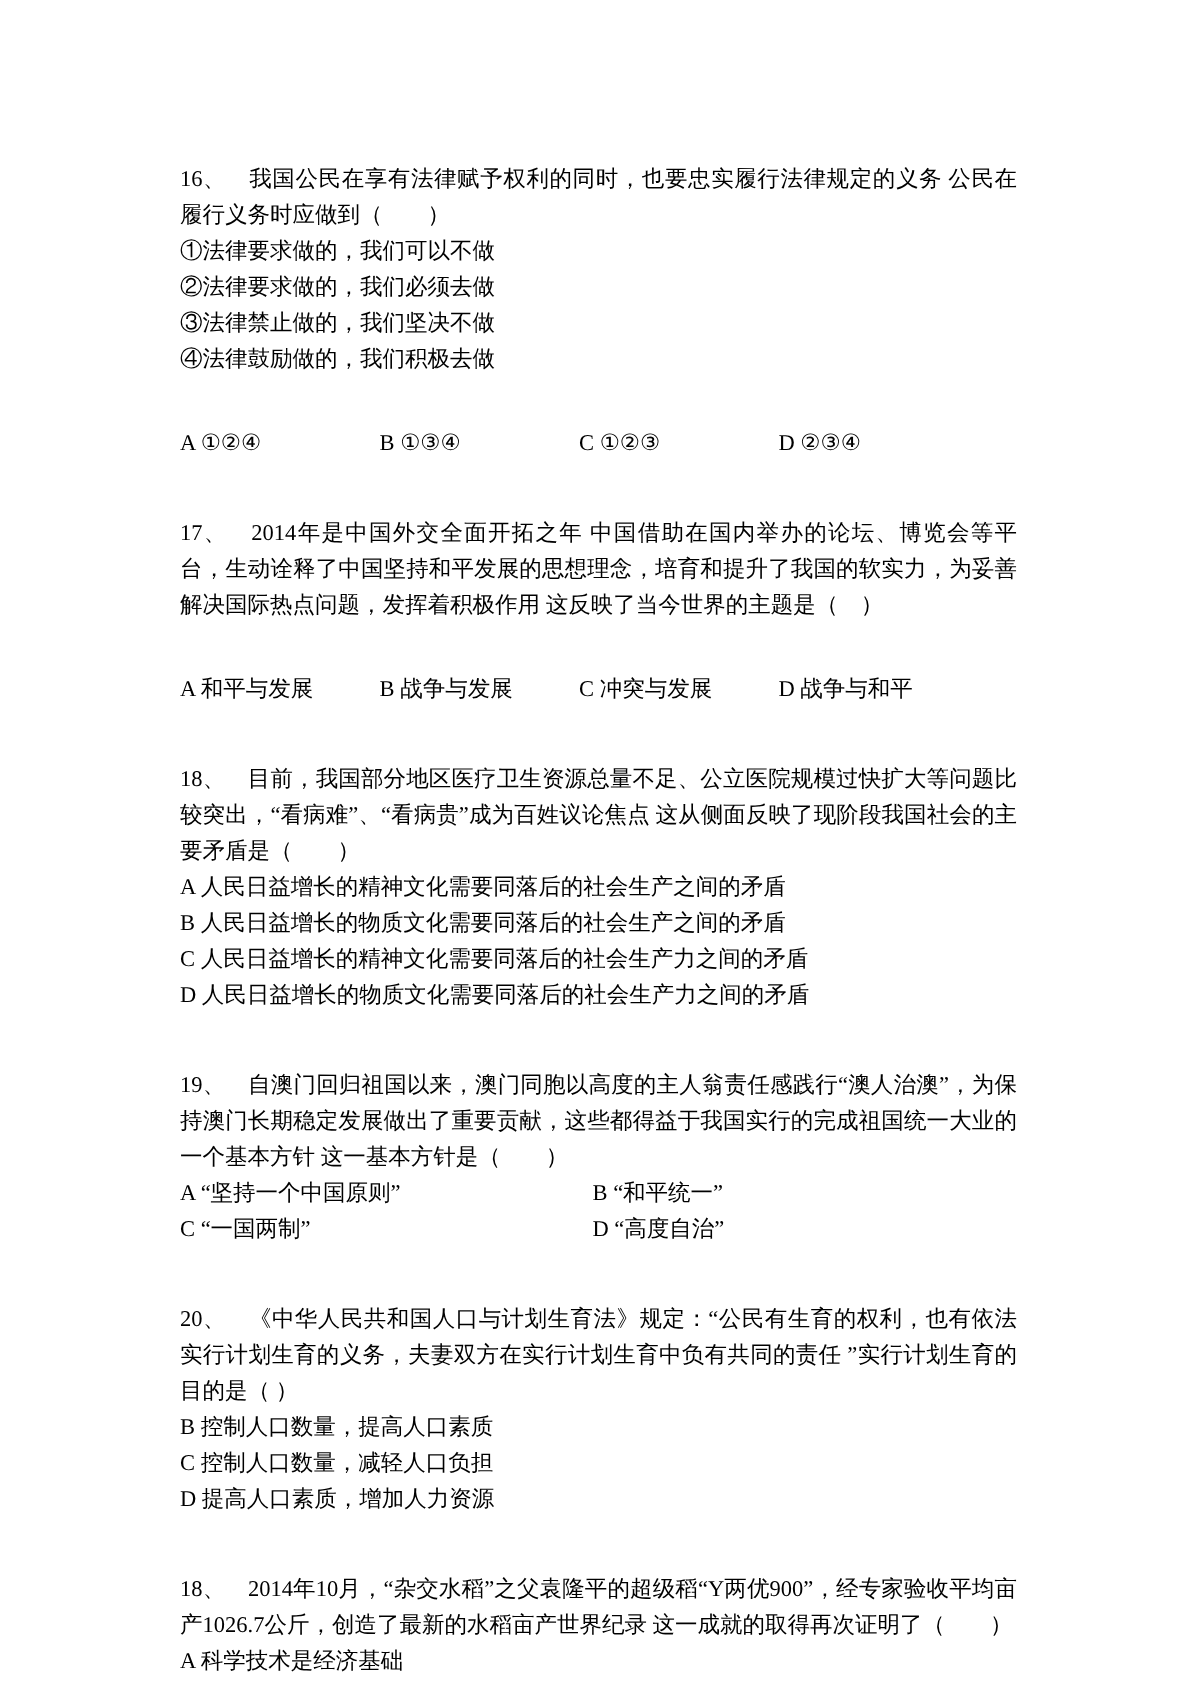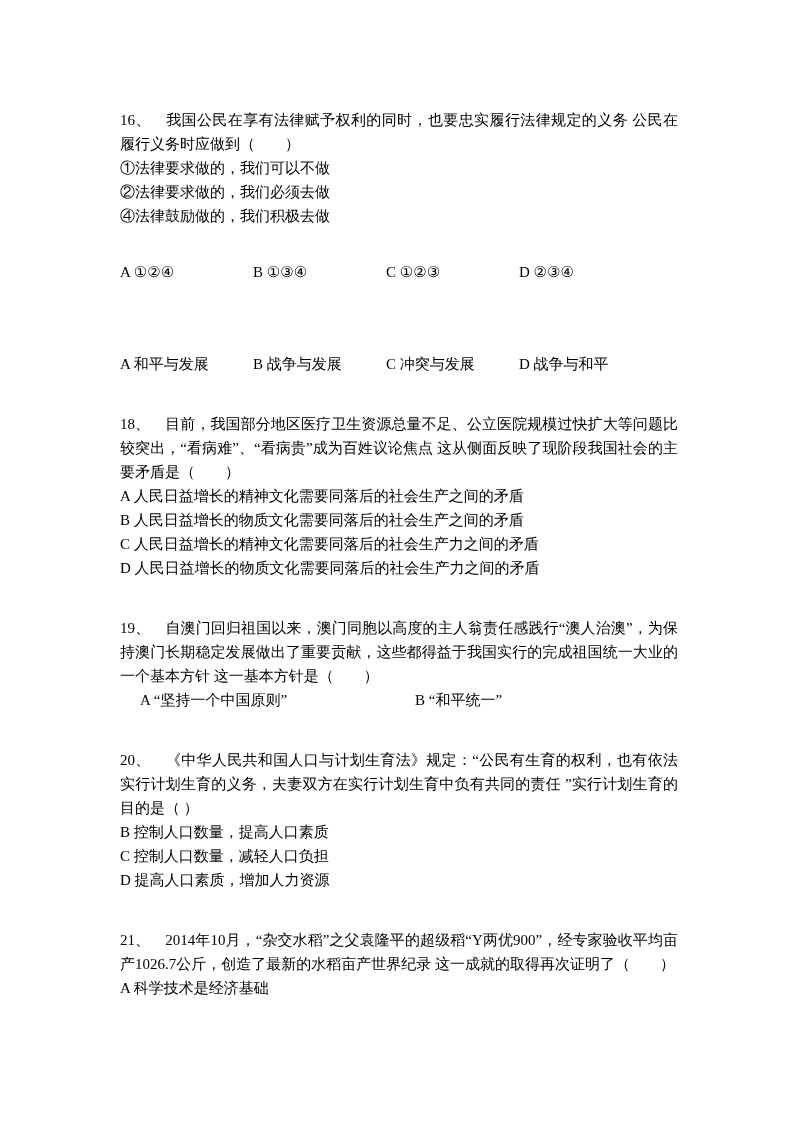--- a/index.html
+++ b/index.html
@@ -16,43 +16,45 @@
     .page {
       width: 794px;
       height: 1123px;
       padding: 108px 116px 0 120px;
     }
     .question { margin-bottom: 36px; }
     .stem, .line { text-align: justify; }
     .opts-inline { display: flex; }
     .opts-inline .opt { width: 133px; white-space: nowrap; margin-top: 32px; }
     .opts-inline .opt:last-child { width: auto; }
-    .opts-2col { display: flex; margin-left: 20px; }
+    .opts-2col { display: flex; }
     .opts-2col .opt-left { width: 275px; white-space: nowrap; }
     .opts-2col .opt-right { white-space: nowrap; }
   </style>
 </head>
 <body>
 
 <div class="page">
 
   <section class="question">
     <p class="stem">16、　我国公民在享有法律赋予权利的同时，也要忠实履行法律规定的义务 公民在履行义务时应做到（　　）</p>
     <p class="line">①法律要求做的，我们可以不做</p>
     <p class="line">②法律要求做的，我们必须去做</p>
+    <p class="line">③法律禁止做的，我们坚决不做</p>
     <p class="line">④法律鼓励做的，我们积极去做</p>
     <div class="opts-inline">
       <span class="opt">A ①②④</span>
       <span class="opt">B ①③④</span>
       <span class="opt">C ①②③</span>
       <span class="opt">D ②③④</span>
     </div>
   </section>
 
   <section class="question">
+    <p class="stem">17、　2014年是中国外交全面开拓之年 中国借助在国内举办的论坛、博览会等平台，生动诠释了中国坚持和平发展的思想理念，培育和提升了我国的软实力，为妥善解决国际热点问题，发挥着积极作用 这反映了当今世界的主题是（　）</p>
     <div class="opts-inline">
       <span class="opt">A 和平与发展</span>
       <span class="opt">B 战争与发展</span>
       <span class="opt">C 冲突与发展</span>
       <span class="opt">D 战争与和平</span>
     </div>
   </section>
 
   <section class="question">
     <p class="stem">18、　目前，我国部分地区医疗卫生资源总量不足、公立医院规模过快扩大等问题比较突出，“看病难”、“看病贵”成为百姓议论焦点 这从侧面反映了现阶段我国社会的主要矛盾是（　　）</p>
@@ -61,27 +63,31 @@
     <p class="line">C 人民日益增长的精神文化需要同落后的社会生产力之间的矛盾</p>
     <p class="line">D 人民日益增长的物质文化需要同落后的社会生产力之间的矛盾</p>
   </section>
 
   <section class="question">
     <p class="stem">19、　自澳门回归祖国以来，澳门同胞以高度的主人翁责任感践行“澳人治澳”，为保持澳门长期稳定发展做出了重要贡献，这些都得益于我国实行的完成祖国统一大业的一个基本方针 这一基本方针是（　　）</p>
     <div class="opts-2col">
       <span class="opt-left">A “坚持一个中国原则”</span>
       <span class="opt-right">B “和平统一”</span>
     </div>
+    <div class="opts-2col">
+      <span class="opt-left">C “一国两制”</span>
+      <span class="opt-right">D “高度自治”</span>
+    </div>
   </section>
 
   <section class="question">
     <p class="stem">20、　《中华人民共和国人口与计划生育法》规定：“公民有生育的权利，也有依法实行计划生育的义务，夫妻双方在实行计划生育中负有共同的责任 ”实行计划生育的目的是（ ）</p>
     <p class="line">B 控制人口数量，提高人口素质</p>
     <p class="line">C 控制人口数量，减轻人口负担</p>
     <p class="line">D 提高人口素质，增加人力资源</p>
   </section>
 
   <section class="question">
-    <p class="stem">21、　2014年10月，“杂交水稻”之父袁隆平的超级稻“Y两优900”，经专家验收平均亩产1026.7公斤，创造了最新的水稻亩产世界纪录 这一成就的取得再次证明了（　　）</p>
+    <p class="stem">18、　2014年10月，“杂交水稻”之父袁隆平的超级稻“Y两优900”，经专家验收平均亩产1026.7公斤，创造了最新的水稻亩产世界纪录 这一成就的取得再次证明了（　　）</p>
     <p class="line">A 科学技术是经济基础</p>
   </section>
 
 </div>
 
 </body></html>

